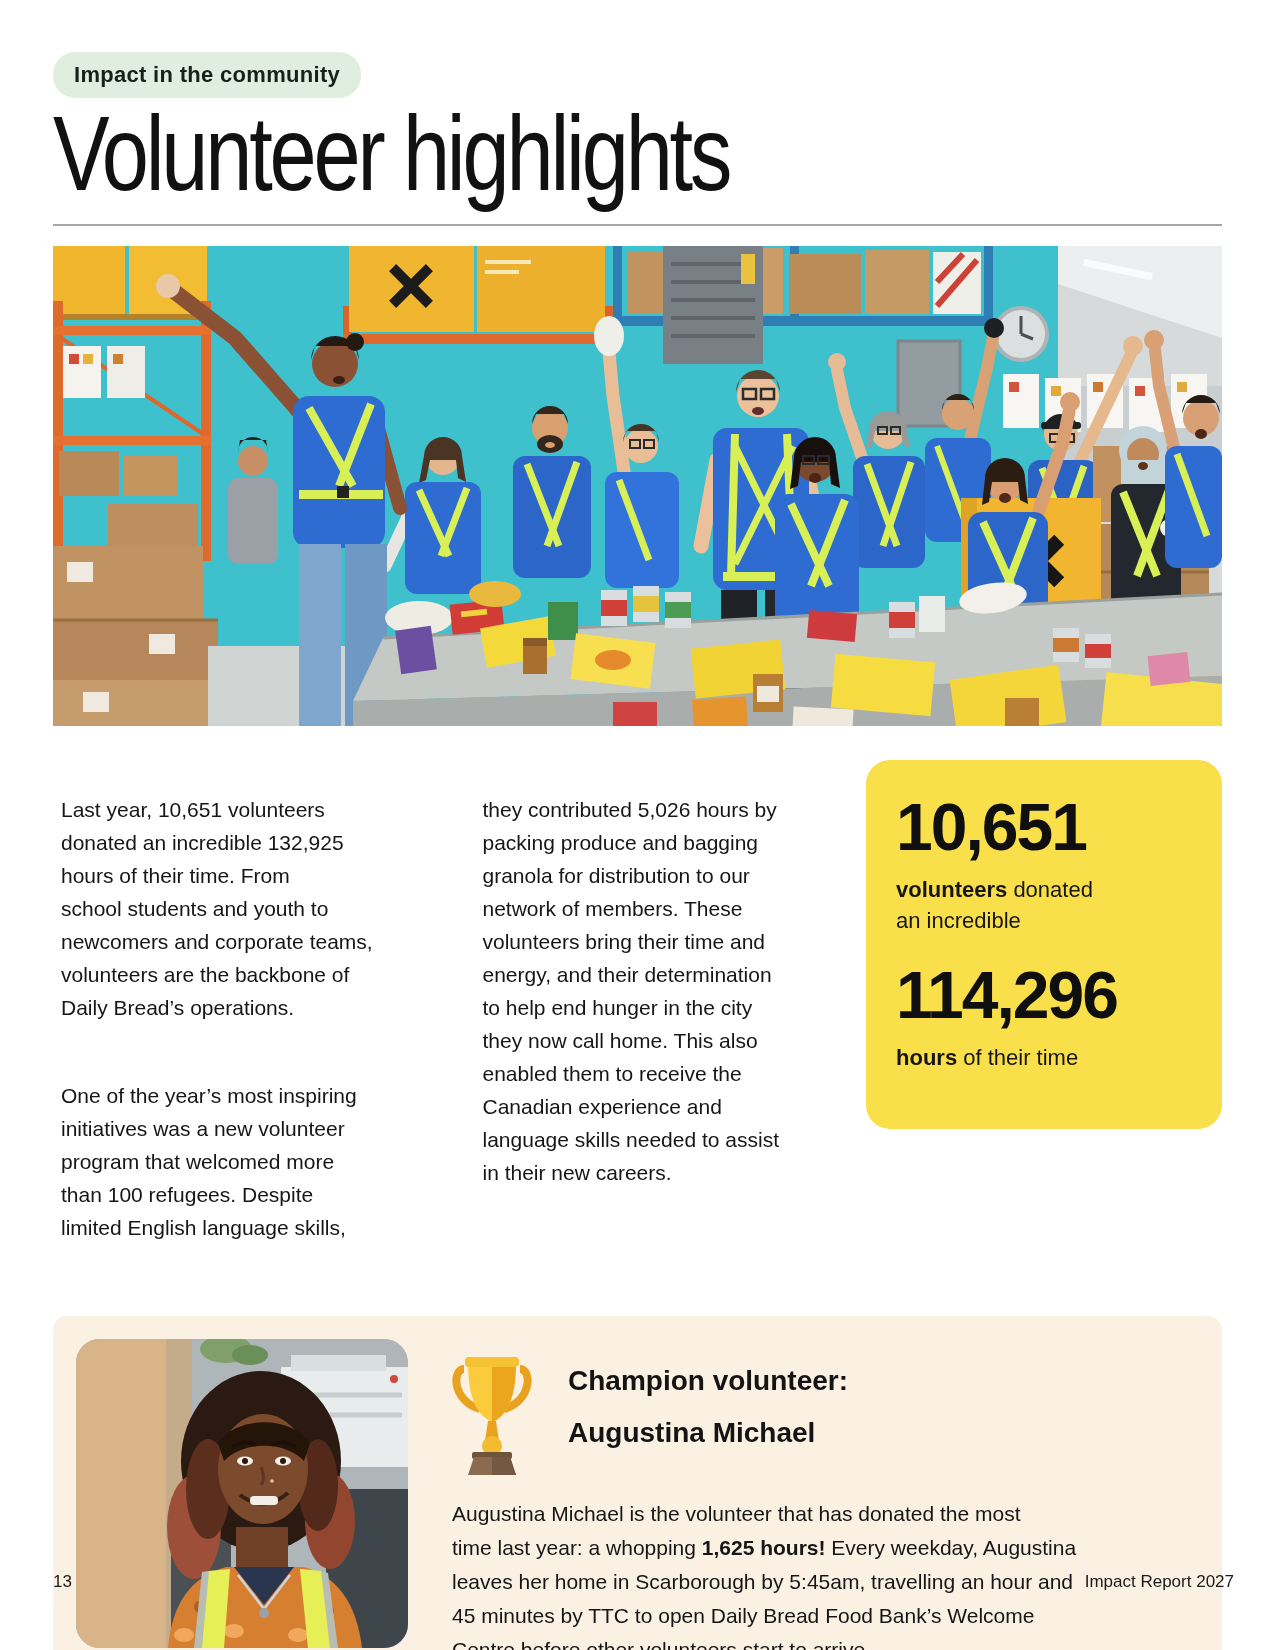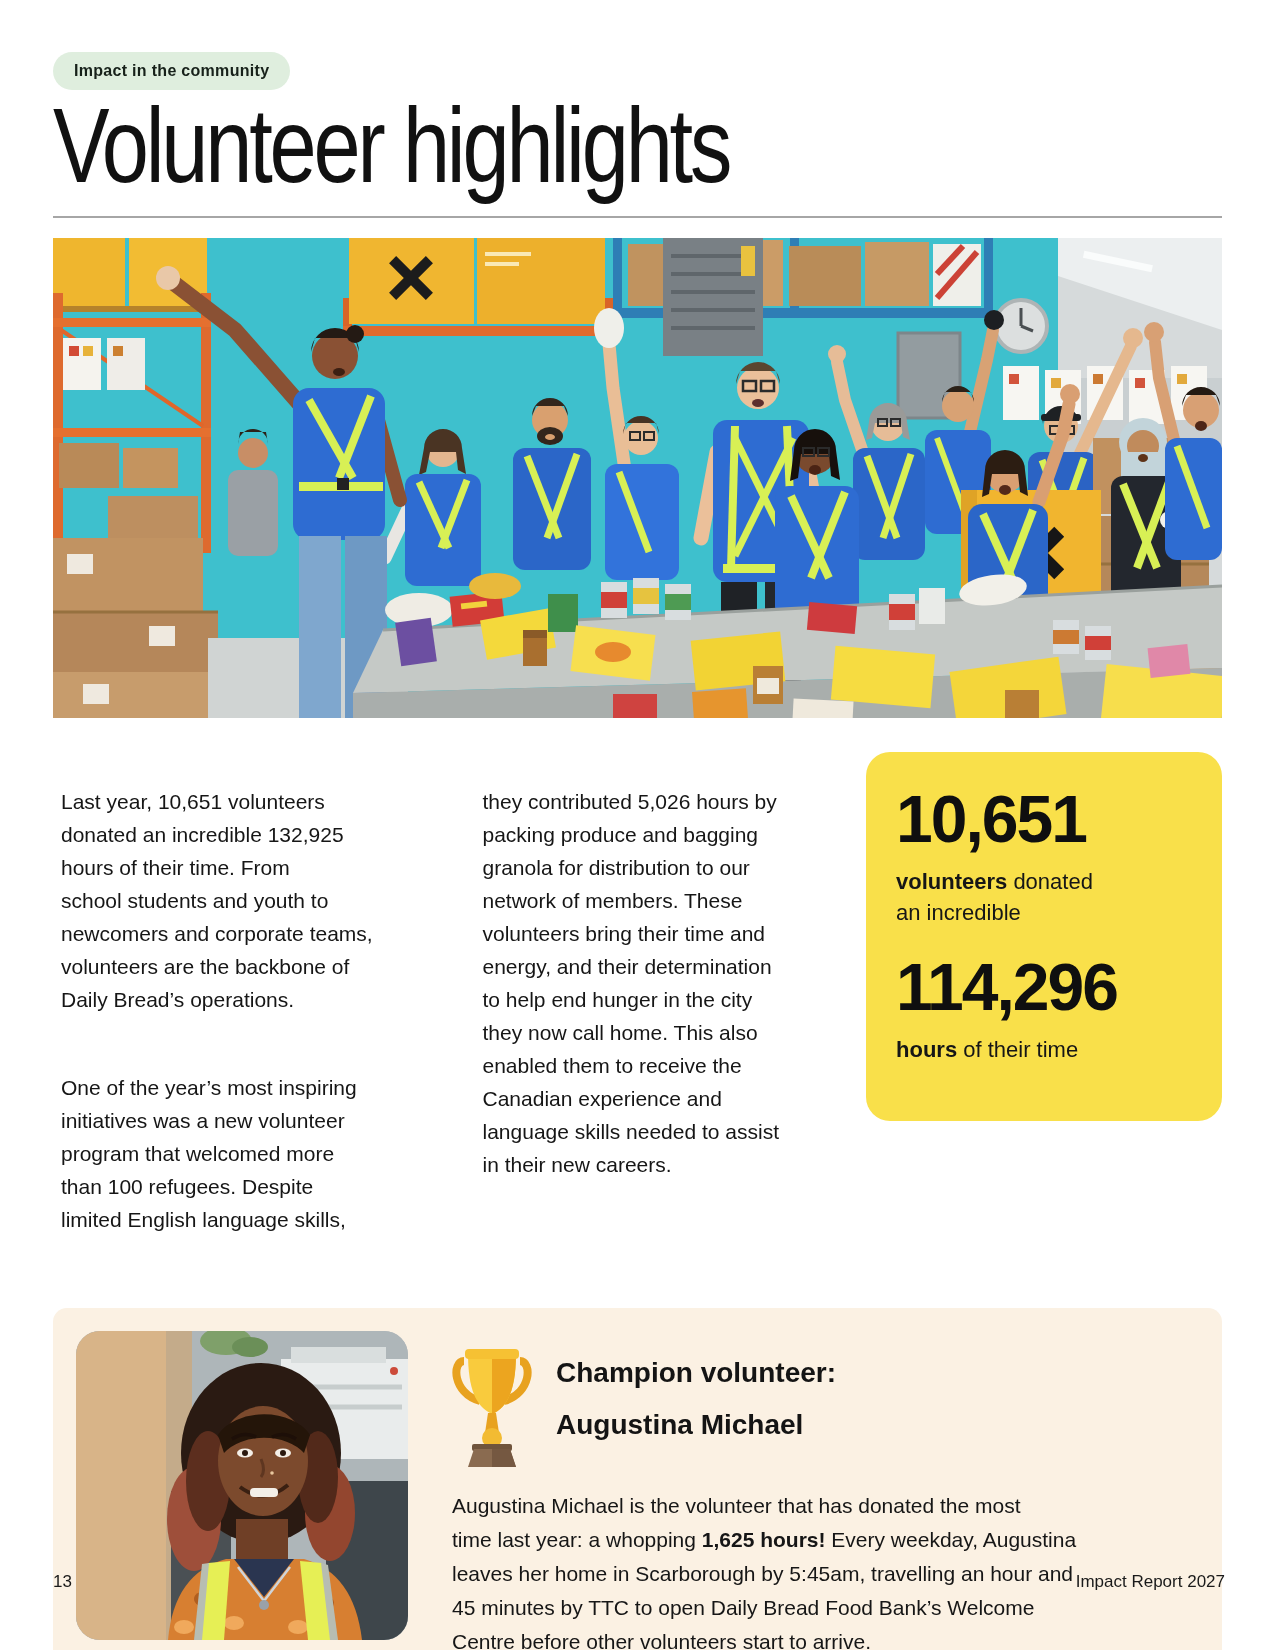--- a/index.html
+++ b/index.html
@@ -3,21 +3,21 @@
 <meta charset="utf-8">
 <style>
   html,body{margin:0;padding:0;background:#ffffff;}
   body{width:1275px;height:1650px;position:relative;overflow:hidden;
        font-family:"Liberation Sans",sans-serif;color:#161616;
        -webkit-font-smoothing:antialiased;}
   .page{position:relative;width:1275px;height:1650px;}
   .content{padding:0 53px;}
 
   .badge{display:inline-block;margin-top:52px;background:#dfeede;border-radius:22px;
-         padding:10px 21px;font-size:16px;font-weight:700;letter-spacing:.3px;color:#17211a;}
+         padding:10px 21px;font-size:22px;font-weight:700;letter-spacing:.3px;color:#17211a;}
 
   h1.title{margin:10px 0 0 0;font-size:106px;font-weight:500;letter-spacing:-4px;
            line-height:.85;white-space:nowrap;transform:scaleX(.80);transform-origin:left center;
            color:#111111;}
 
   .title-rule{height:2px;background:#a6a6a6;border:0;margin:26px 0 0 0;}
 
   figure{margin:0;}
   .hero{margin-top:20px;width:1169px;height:480px;overflow:hidden;background:#3ec0cd;}
   .hero svg{display:block;}
@@ -36,28 +36,28 @@
   .stat-caption{font-size:22px;line-height:31px;margin-top:14px;white-space:pre-line;}
   .stat-caption b{font-weight:700;margin-top:12px;}
   .stat-number + .stat-caption{margin-bottom:26px;}
 
   .champion{margin-top:39px;background:#fbf1e3;border-radius:14px;padding:23px;
             display:flex;gap:44px;box-sizing:border-box;width:1169px;}
   .champion-photo{width:332px;height:309px;border-radius:24px;overflow:hidden;flex-shrink:0;
                   background:#aeb6b9;}
   .champion-photo svg{display:block;}
   .champion-body{flex:1;min-width:0;padding-top:14px;}
-  .champion-head{display:flex;gap:24px;align-items:flex-start;}
+  .champion-head{display:flex;gap:36px;align-items:flex-start;}
   .trophy{width:80px;height:122px;flex-shrink:0;}
   .champion-title{font-size:28px;font-weight:700;line-height:52px;margin:2px 0 0 0;color:#141414;}
   .champion-text{font-size:21px;line-height:34px;margin:22px 0 0 0;max-width:690px;
                  white-space:pre-line;}
   .champion-text b{font-weight:700;}
 
-  .footer{position:absolute;top:1572px;left:53px;right:50px;display:flex;
+  .footer{position:absolute;top:1572px;left:53px;right:41px;display:flex;
           justify-content:space-between;font-size:17px;color:#1a1a1a;}
 </style>
 </head>
 <body>
 
 <div class="page">
   <div class="content">
 
     <span class="badge">Impact in the community</span>
 

